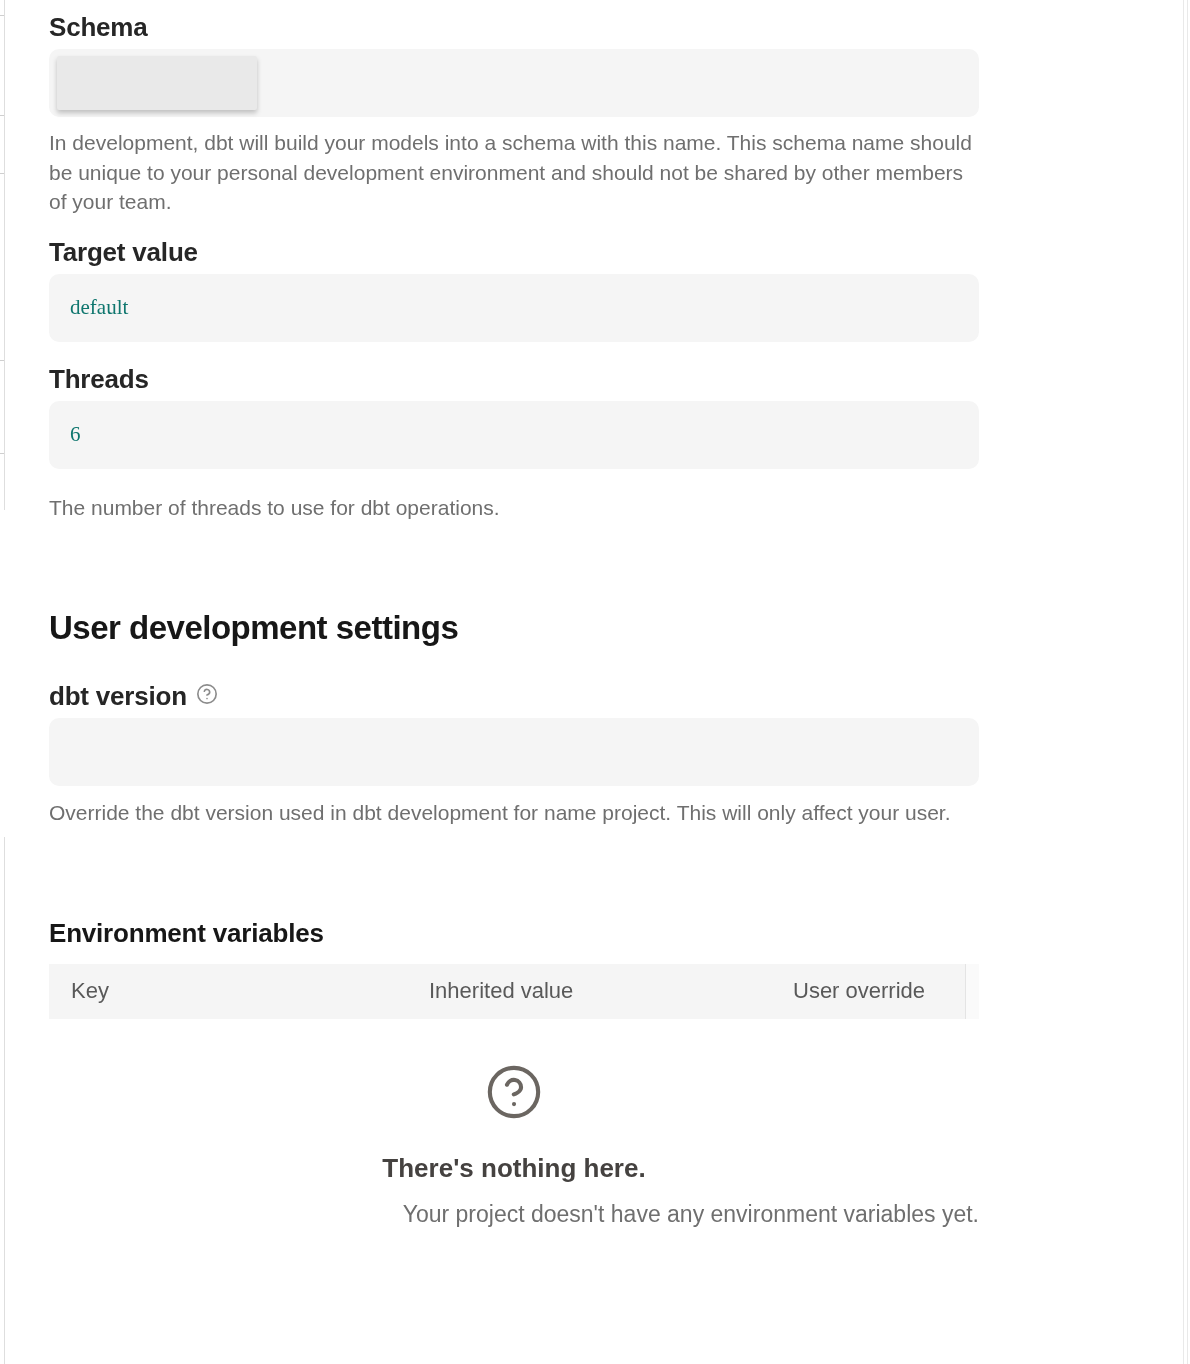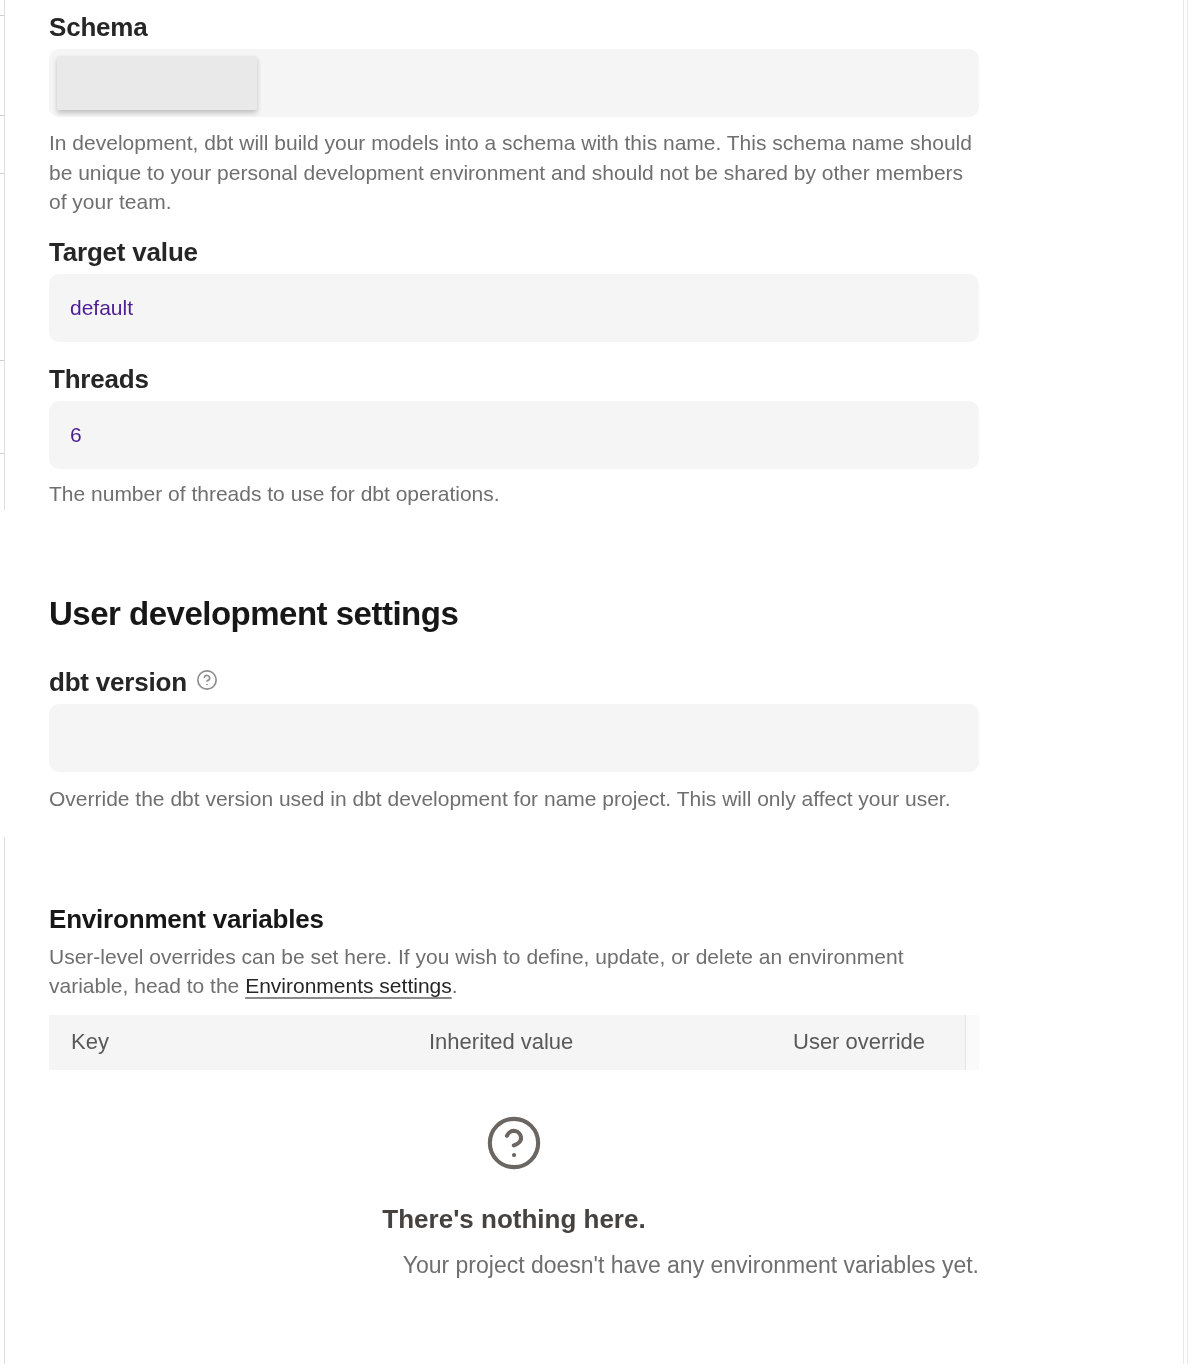--- a/index.html
+++ b/index.html
@@ -32,31 +32,31 @@
   .right-gutter{position:absolute;top:0;right:2px;width:5px;height:100%;
     border-left:1px solid #e9e9e9;border-right:1px solid #e9e9e9;background:#fff;}
 
   .content{padding:12px 49px 0 49px;width:1028px;}
 
   .field-label{display:block;font-size:26px;line-height:30px;font-weight:700;
     color:var(--text-primary,#262626);letter-spacing:-0.2px;margin-bottom:7px;}
   .input-box{
     display:flex;align-items:center;width:100%;height:68px;
     background:var(--input-bg,#f5f5f5);border:none;border-radius:10px;
-    font-family:Liberation Sans, sans-serif;font-size:21px;color:#4c1d95;padding:0 21px;outline:none;
+    font-family:Liberation Serif, serif;font-size:21px;color:#0f766e;padding:0 21px;outline:none;
   }
   .input-box.schema{padding:0 8px;}
   .redact{width:200px;height:54px;border-radius:2px;background:var(--redact-bg,#e9e9e9);
     box-shadow:0 3px 5px rgba(0,0,0,0.22);}
   .help-text{font-size:21px;line-height:29.5px;color:var(--text-muted,#6f6f6f);
     margin-top:11px;max-width:1030px;}
 
   .field.target{margin-top:20px;}
   .field.threads{margin-top:22px;}
-  .field.threads .help-text{margin-top:10px;}
+  .field.threads .help-text{margin-top:24px;}
 
   .section.userdev{margin-top:86px;}
   .section-title{font-size:33px;line-height:40px;font-weight:700;color:#171717;
     letter-spacing:-0.5px;margin-bottom:6px;}
   .section-title.h2{font-size:26px;line-height:34px;letter-spacing:-0.2px;}
   .section-desc{font-size:21px;line-height:29.5px;color:var(--text-muted,#6f6f6f);max-width:1030px;}
 
   .label-row{display:flex;align-items:flex-start;gap:9px;margin-top:33px;}
   .label-row .field-label{margin-bottom:0;}
   .help-icon{color:#8c8c8c;display:inline-flex;margin-top:2px;cursor:pointer;}
@@ -127,21 +127,20 @@
           <line x1="12" y1="17" x2="12.01" y2="17"></line>
         </svg>
       </span>
     </div>
     <input class="input-box" type="text" value="" style="">
     <p class="help-text dbt-help">Override the dbt version used in dbt development for name project. This will only affect your user.</p>
   </section>
 
   <section class="section envvars">
     <h2 class="section-title h2">Environment variables</h2>
-    <p class="section-desc env-desc"><span>User-level overrides can be set here. If you wish to define, update, or delete an environment variable, head to the </span><a class="env-link">Environments settings</a><span>.</span></p>
 
     <div class="table-header">
       <div class="th">Key</div>
       <div class="th">Inherited value</div>
       <div class="th">User override</div>
       <div class="th spacer"></div>
     </div>
 
     <div class="empty-state">
       <span class="empty-icon">

